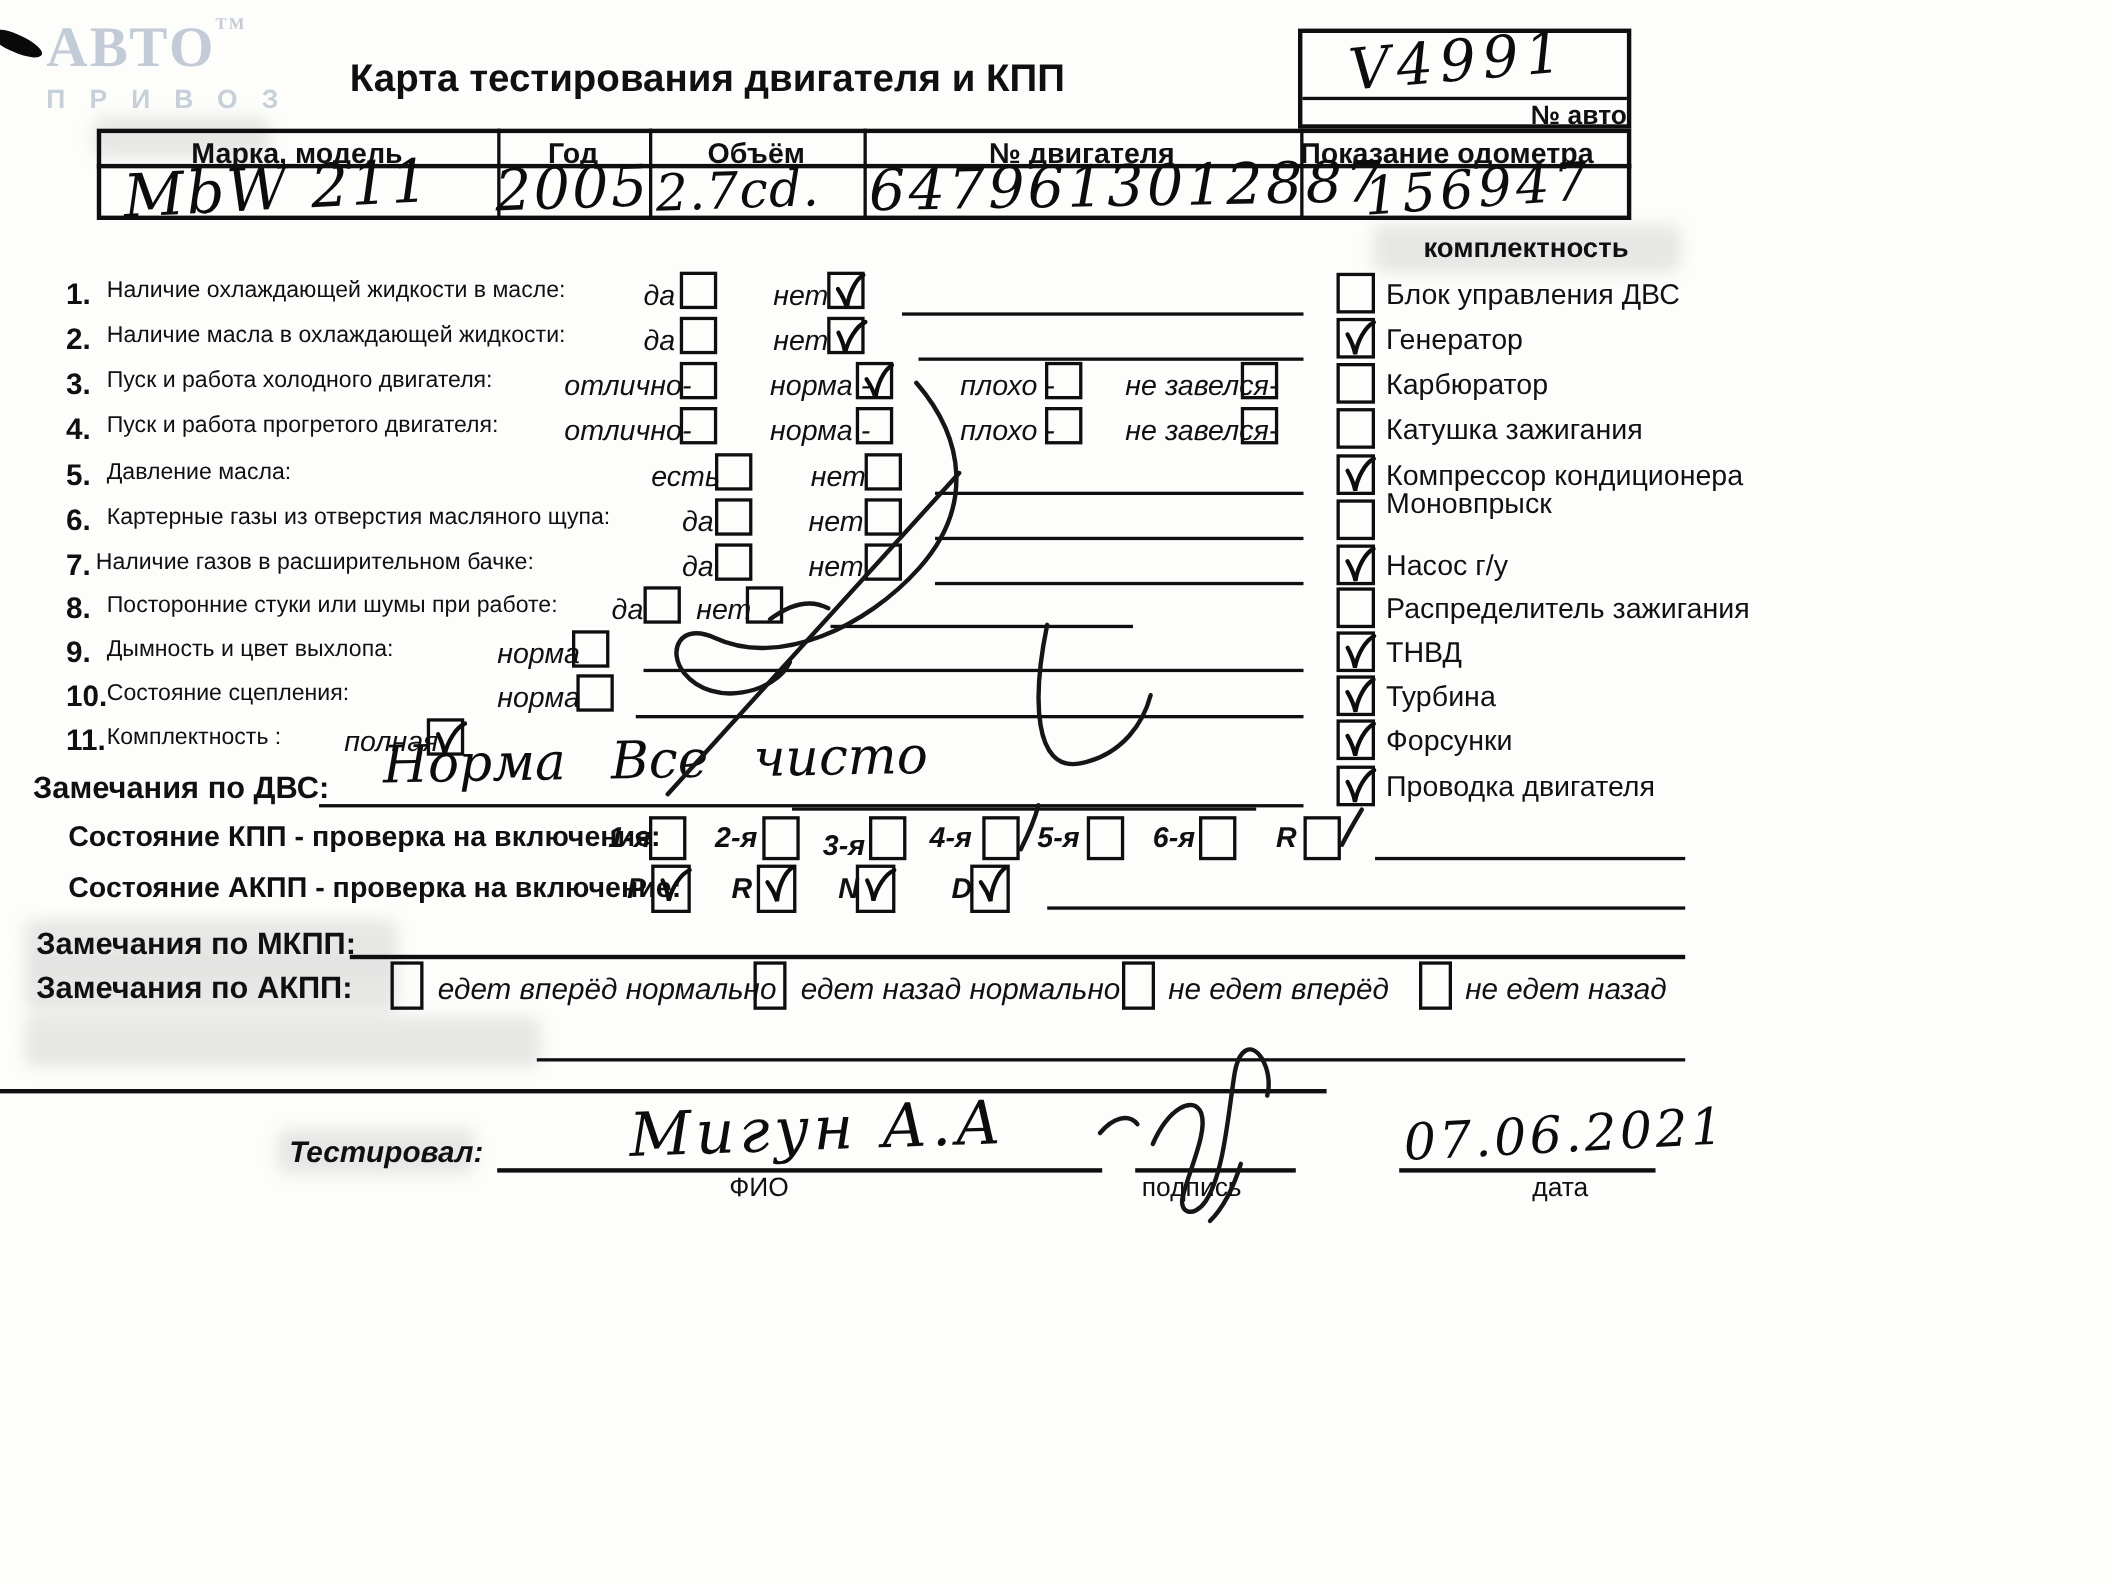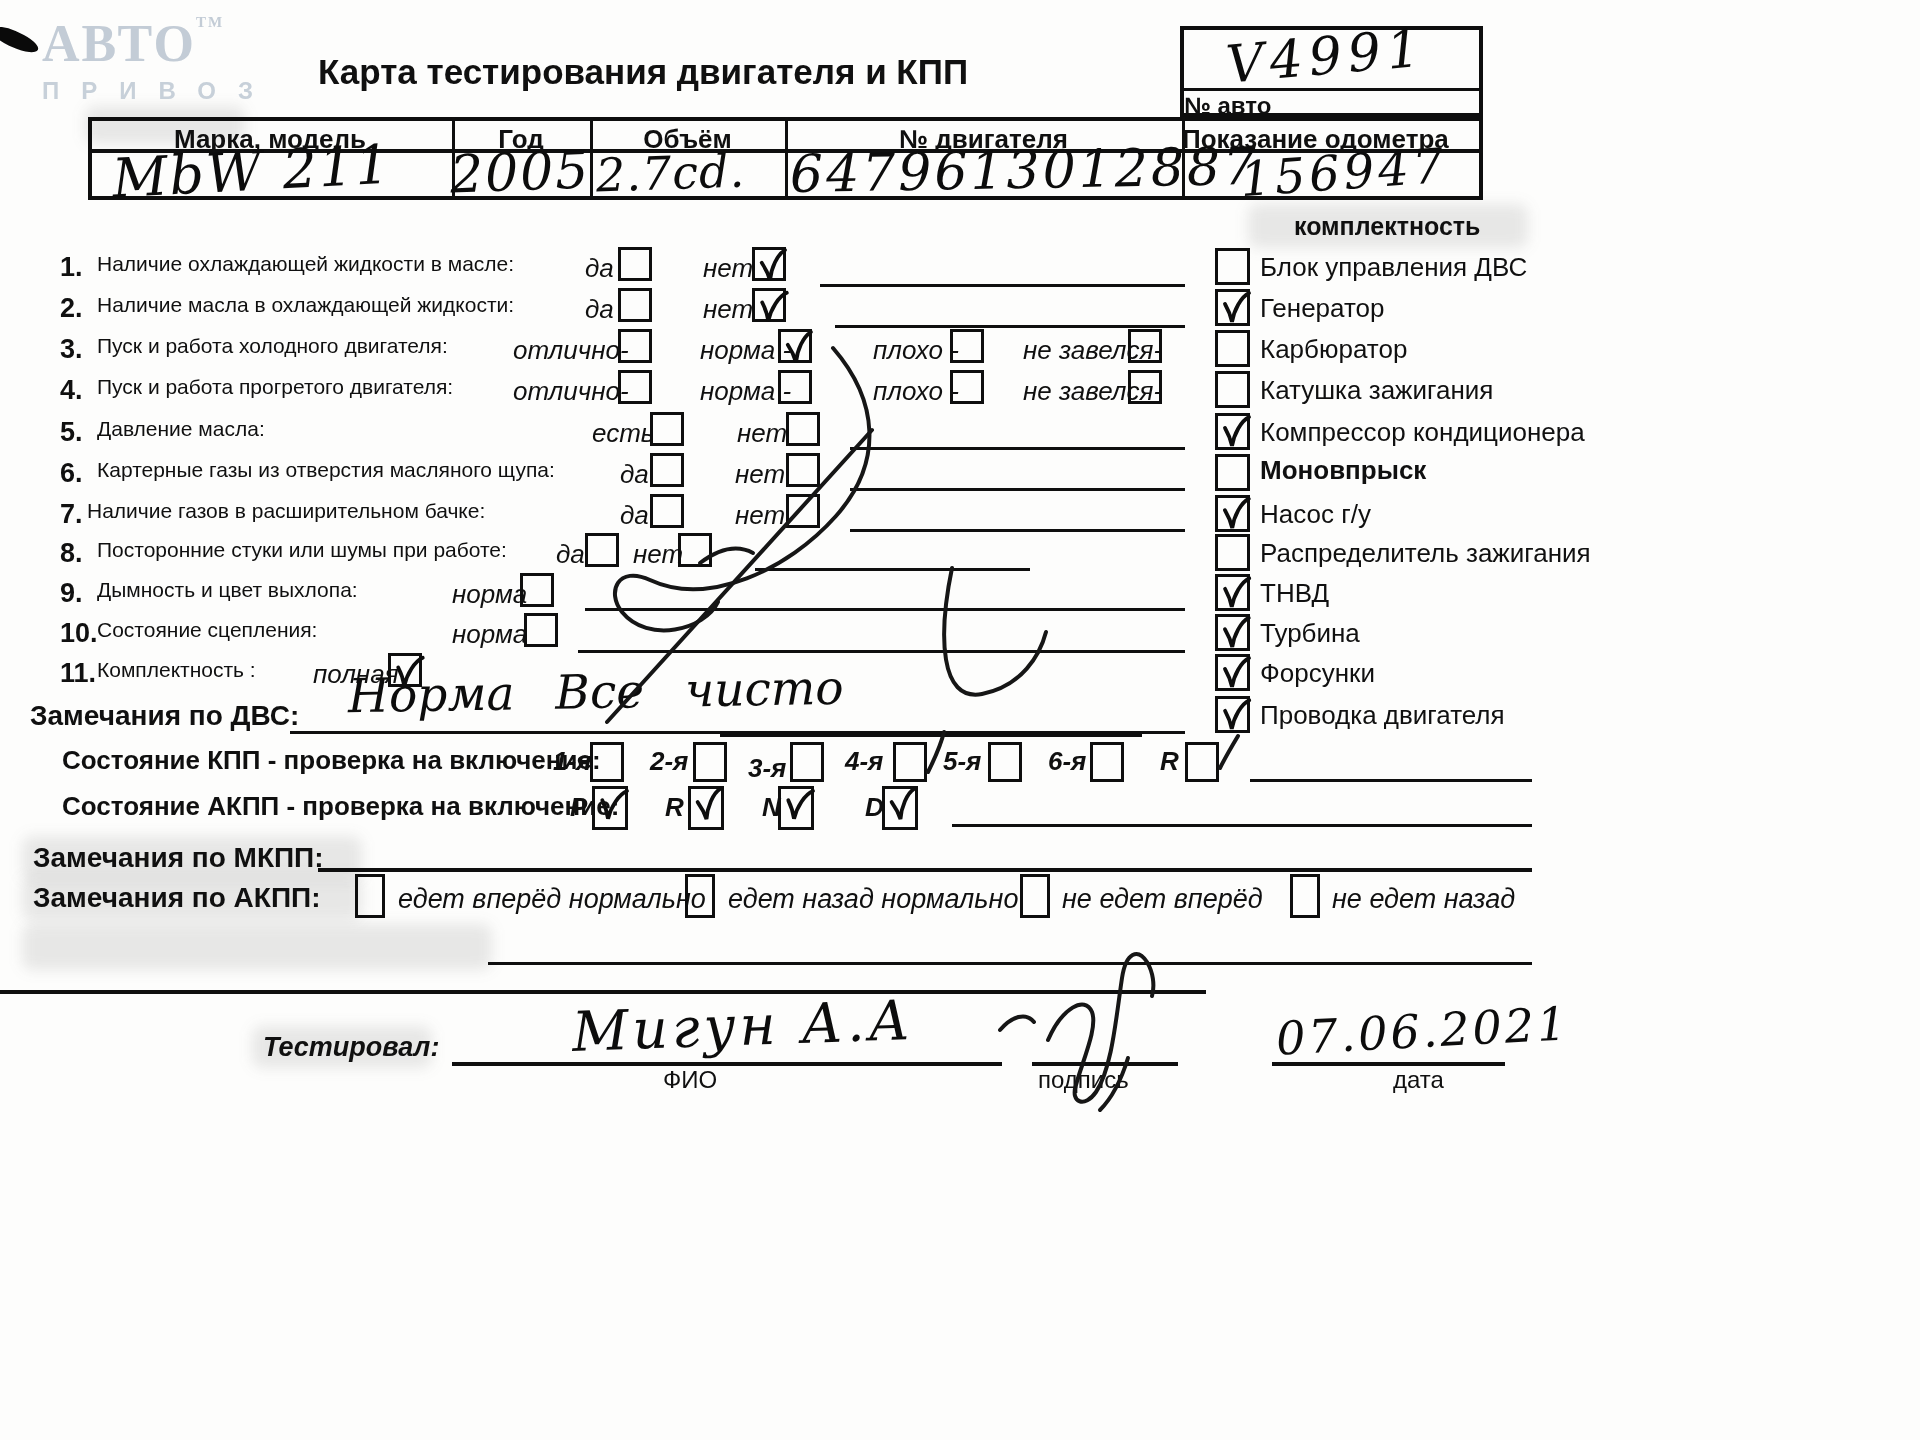--- a/index.html
+++ b/index.html
@@ -42,21 +42,21 @@
   <div class="abs" style="left:42px;top:14px;">
     <span class="logo-word" style="font-size:52px;">АВТО</span><span class="logo-word" style="font-size:15px;vertical-align:top;">TM</span>
     <div class="logo-sub" style="font-size:24px;margin-top:4px;">ПРИВОЗ</div>
   </div>
 
   <div class="printed bold abs" style="left:318px;top:52px;font-size:35px;">Карта тестирования двигателя  и КПП</div>
 
   <div class="abs" style="left:1180px;top:26px;width:303px;height:91px;border:4px solid #0e0e0e;box-sizing:border-box;">
     <div class="fline" style="left:0;top:58px;width:295px;"></div>
     <div class="hand" style="left:42px;top:-4px;font-size:52px;transform:rotate(-5deg);letter-spacing:6px;">V4991</div>
-    <div class="printed bold abs" style="left:0;top:62px;width:295px;text-align:left;font-size:24px;">№ авто</div>
+    <div class="printed bold abs" style="left:0;top:62px;width:295px;text-align:right;font-size:24px;">№ авто</div>
   </div>
 
   <div class="abs" id="vehicle-table">
       <div class="abs" style="left: 88px; top: 117px; width: 1395px; height: 83px; border: 4px solid rgb(14, 14, 14); box-sizing: border-box;"></div>
       <div class="vline" style="left: 452px; top: 117px; height: 83px;"></div>
       <div class="vline" style="left: 590px; top: 117px; height: 83px;"></div>
       <div class="vline" style="left: 785px; top: 117px; height: 83px;"></div>
       <div class="vline" style="left: 1182px; top: 117px; height: 83px;"></div>
       <div class="fline" style="left: 88px; top: 149px; width: 1395px; height: 4px;"></div>
       <div class="cell-head printed" style="left: 88px; top: 124px; width: 364px;">Марка, модель</div>
@@ -177,21 +177,21 @@
       <div class="comp-label printed" style="left: 1260px; top: 334px;">Карбюратор</div>
       <div class="cbox" style="left: 1215px; top: 371px; width: 35px; height: 37px;"></div>
       <div class="comp-label printed" style="left: 1260px; top: 375px;">Катушка зажигания</div>
       <div class="cbox" style="left: 1215px; top: 413px; width: 35px; height: 37px;">
         <svg class="chk" viewBox="0 0 44 48">
           <path d="M12 20 C16 27 18 33 19 38 C21 26 28 13 36 9" stroke="#0d0d0d" stroke-width="3.8" fill="none" stroke-linecap="round"></path>
         </svg>
       </div>
       <div class="comp-label printed" style="left: 1260px; top: 417px;">Компрессор кондиционера</div>
       <div class="cbox" style="left: 1215px; top: 454px; width: 35px; height: 37px;"></div>
-      <div class="comp-label printed" style="left: 1260px; top: 455px; font-weight: bold;">Моновпрыск</div>
+      <div class="comp-label printed" style="left: 1260px; top: 442px;">Моновпрыск</div>
       <div class="cbox" style="left: 1215px; top: 495px; width: 35px; height: 37px;">
         <svg class="chk" viewBox="0 0 44 48" style="transform: rotate(-1deg);">
           <path d="M12 20 C16 27 18 33 19 38 C21 26 28 13 36 9" stroke="#0d0d0d" stroke-width="3.8" fill="none" stroke-linecap="round"></path>
         </svg>
       </div>
       <div class="comp-label printed" style="left: 1260px; top: 499px;">Насос г/у</div>
       <div class="cbox" style="left: 1215px; top: 534px; width: 35px; height: 37px;"></div>
       <div class="comp-label printed" style="left: 1260px; top: 538px;">Распределитель зажигания</div>
       <div class="cbox" style="left: 1215px; top: 574px; width: 35px; height: 37px;">
         <svg class="chk" viewBox="0 0 44 48" style="transform: rotate(1deg);">

